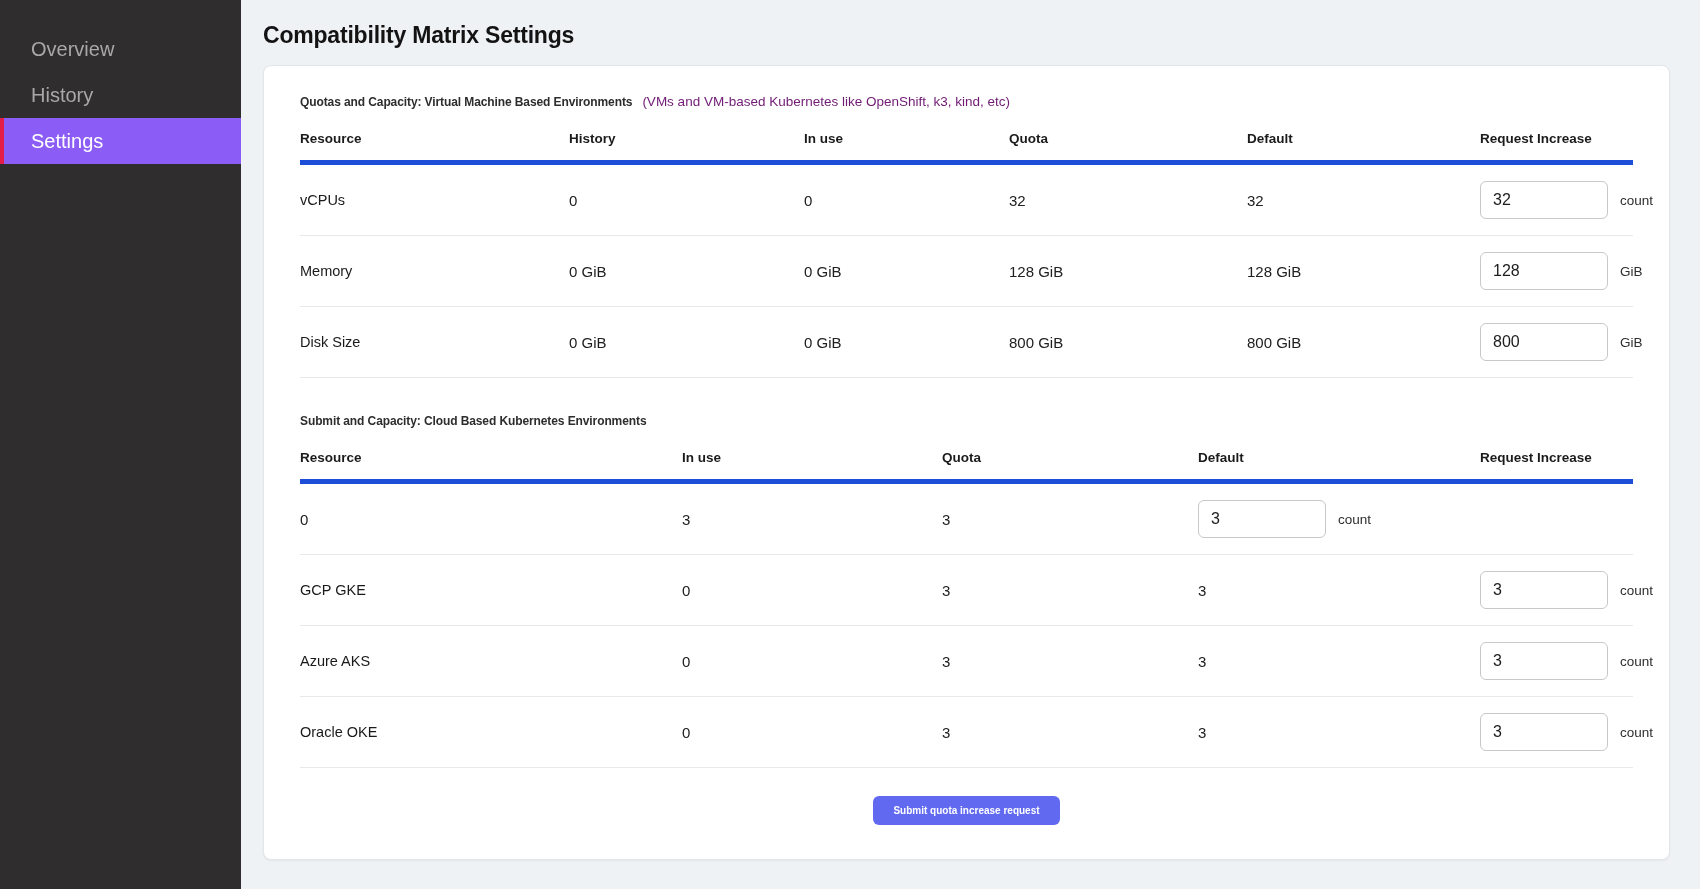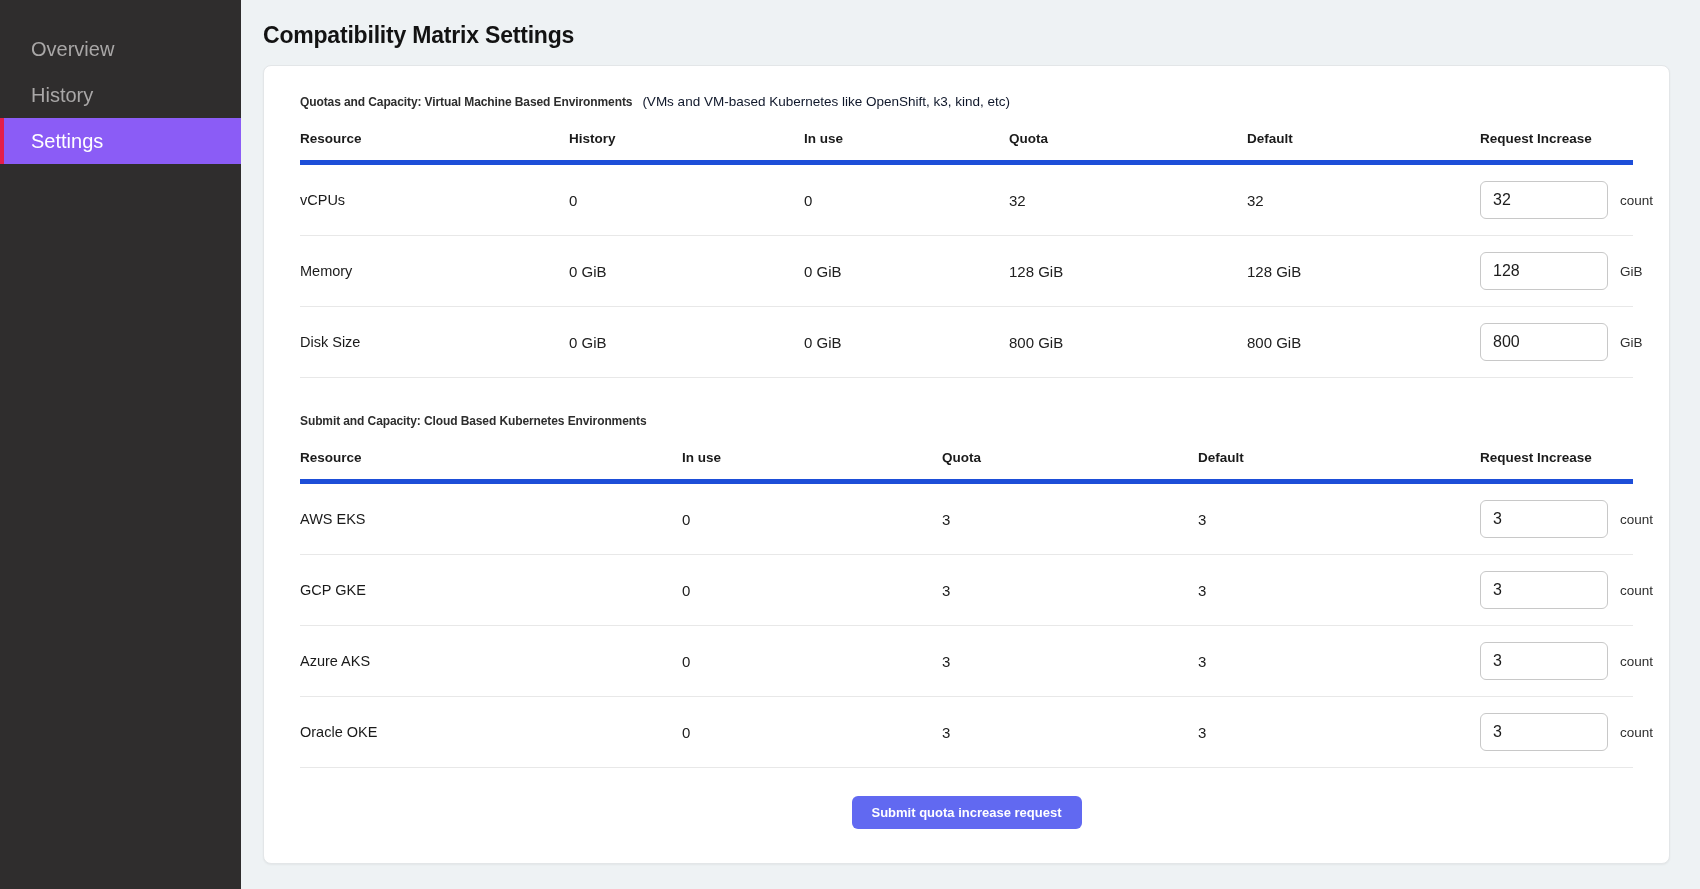--- a/index.html
+++ b/index.html
@@ -26,21 +26,21 @@
 
   .card {
     background: #ffffff; border: 1px solid #e3e6e8; border-radius: 8px;
     box-shadow: 0 1px 2px rgba(0,0,0,0.05);
     padding: 28px 36px 34px 36px;
   }
 
   .section-head { display: flex; align-items: baseline; gap: 10px; }
   .section-head.second { margin-top: 36px; }
   .section-title { font-size: 12px; font-weight: 700; color: #2d2d2d; letter-spacing: -0.1px; }
-  .section-sub { font-size: 13.5px; color: #0f172a; }
+  .section-sub { font-size: 13.5px; color: #701a75; }
 
   .table { margin-top: 8px; }
   .trow-grid { display: grid; align-items: center; }
   .vm-grid    { grid-template-columns: 269px 235px 205px 238px 233px 1fr; }
   .cloud-grid { grid-template-columns: 382px 260px 256px 282px 1fr; }
 
   .thead { height: 48px; border-bottom: 5px solid #1d4ed8; }
   .thead .hcell { font-size: 13.5px; font-weight: 700; color: #1b1b1b; }
 
   .trow { height: 71px; border-bottom: 1px solid #e8e8e8; }
@@ -52,21 +52,21 @@
     width: 128px; height: 38px; flex-shrink: 0;
     border: 1px solid #c8c8c8; border-radius: 6px;
     padding: 0 12px; font-size: 16px; color: #1c1c1c;
     font-family: "Liberation Sans", sans-serif; background: #ffffff; outline: none;
   }
   .unit { font-size: 13.5px; color: #2e2e2e; white-space: nowrap; }
 
   .button-row { display: flex; justify-content: center; margin-top: 28px; }
   .submit-btn {
     background: #6169f1; color: #ffffff; border: none; border-radius: 6px;
-    font-size: 13px; font-weight: 700; padding: 9px 20px; cursor: pointer;
+    font-size: 10px; font-weight: 700; padding: 9px 20px; cursor: pointer;
     font-family: "Liberation Sans", sans-serif;
   }
 </style>
 </head>
 <body>
 
 <div class="app">
 
   <aside class="sidebar">
     <nav>
@@ -147,21 +147,20 @@
       <div class="table">
         <div class="thead trow-grid cloud-grid">
           <div class="hcell">Resource</div>
           <div class="hcell">In use</div>
           <div class="hcell">Quota</div>
           <div class="hcell">Default</div>
           <div class="hcell">Request Increase</div>
         </div>
 
           <div class="trow trow-grid cloud-grid">
-            <div class="cell cell-resource">AWS EKS</div>
             <div class="cell">0</div>
             <div class="cell">3</div>
             <div class="cell">3</div>
             <div class="cell request-cell">
               <input type="text" class="quota-input" value="3" style="">
               <span class="unit">count</span>
             </div>
           </div>
 
           <div class="trow trow-grid cloud-grid">

